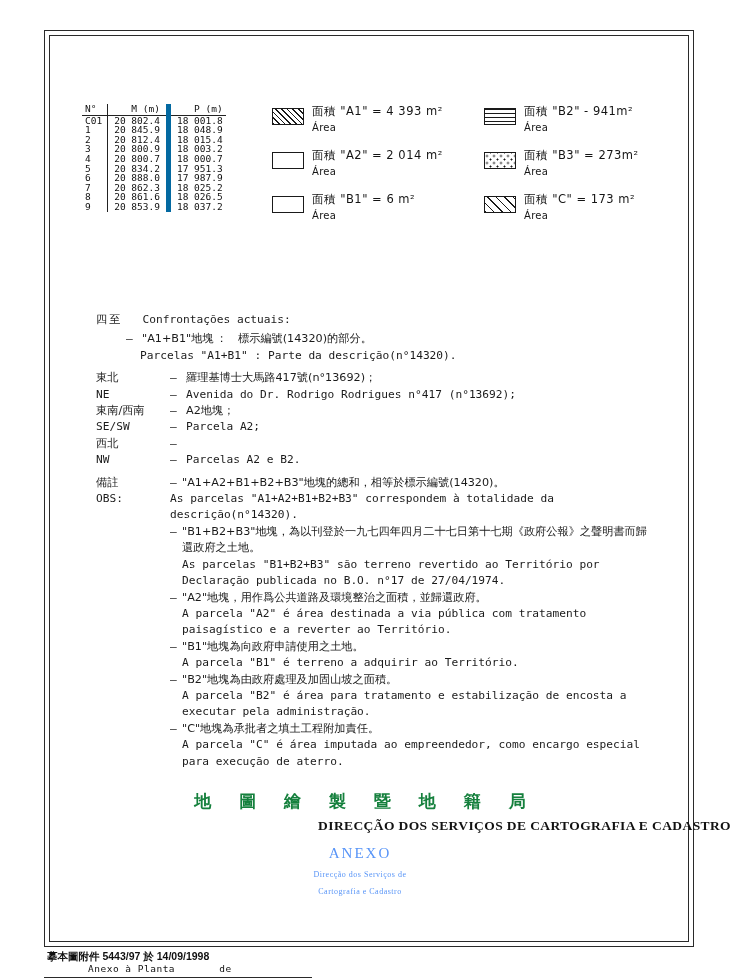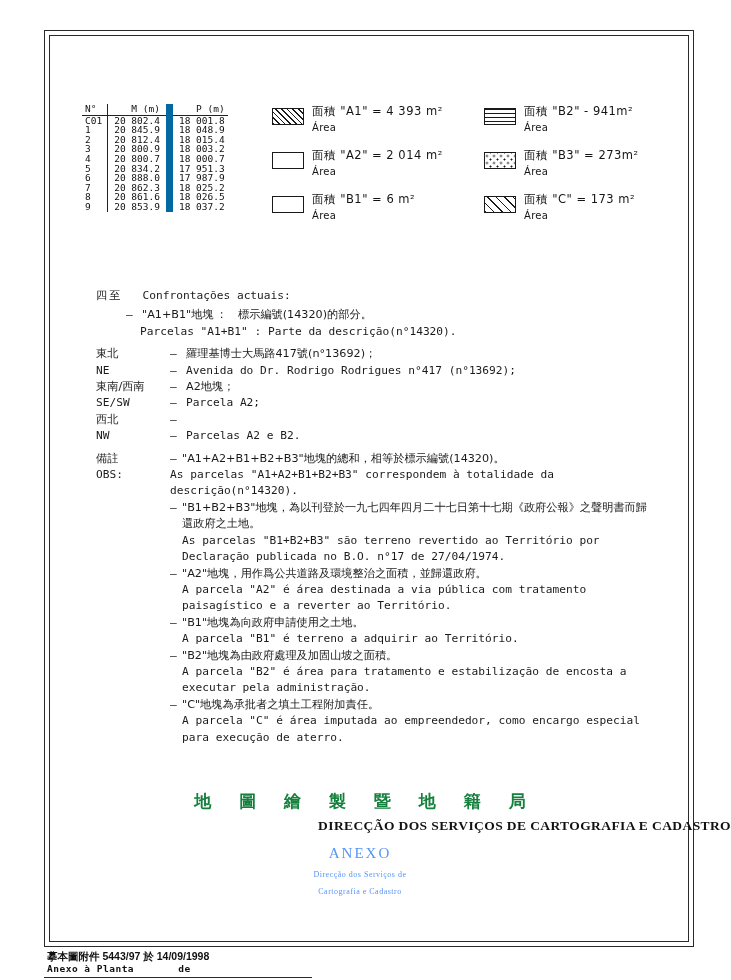--- a/index.html
+++ b/index.html
@@ -51,21 +51,21 @@
     padding: 0 3px;
     font-weight: normal;
     white-space: nowrap;
     font-size: 9.5px;
     line-height: 9.6px;
   }
   .coord-table thead th {
     padding-bottom: 1px;
   }
   .coord-table .c-n  { text-align: left; border-right: 1px solid #222; padding-right: 5px; }
-  .coord-table .c-m  { text-align: right; border-right: 7px solid #0369a1; padding-right: 6px; padding-left: 6px; }
+  .coord-table .c-m  { text-align: right; border-right: 5px solid #0369a1; padding-right: 6px; padding-left: 6px; }
   .coord-table .c-p  { text-align: right; padding-left: 6px; }
   .coord-table thead tr th { border-bottom: 1px solid #222; }
 
   
   .legend {
     position: absolute;
     left: 272px; top: 106px;
     width: 405px;
   }
   .legend-col {
@@ -116,21 +116,21 @@
     display: block;
     font-family: "DejaVu Sans", sans-serif;
     font-size: 10px;
     margin-top: 3px;
     letter-spacing: 0.3px;
   }
 
   
   .notes {
     position: absolute;
-    left: 96px; top: 288px;
+    left: 96px; top: 312px;
     width: 560px;
     font-family: "DejaVu Sans Mono", monospace;
     font-size: 11.2px;
     line-height: 16.4px;
     color: #1a1a1a;
   }
   .notes .sec-title {
     margin-bottom: 3px;
     white-space: nowrap;
   }
@@ -203,25 +203,26 @@
   .caption {
     position: absolute;
     left: 47px; top: 950px;
     font-family: "Liberation Sans", sans-serif;
     font-size: 10.5px;
     font-weight: bold;
     color: #101010;
     line-height: 12px;
   }
   .caption .line2 {
-    font-weight: bold;
+    font-weight: normal;
     font-family: "DejaVu Sans Mono", monospace;
     font-size: 9.5px;
     letter-spacing: 0.5px;
     margin-top: 1px;
+    margin-left: 41px;
   }
   .caption .line2 .de { margin-left: 38px; }
   .cap-rule {
     position: absolute;
     left: 44px; top: 946px;
     width: 268px;
     border-top: 1px solid #2a2a2a;
   }
   .cap-rule2 {
     position: absolute;

